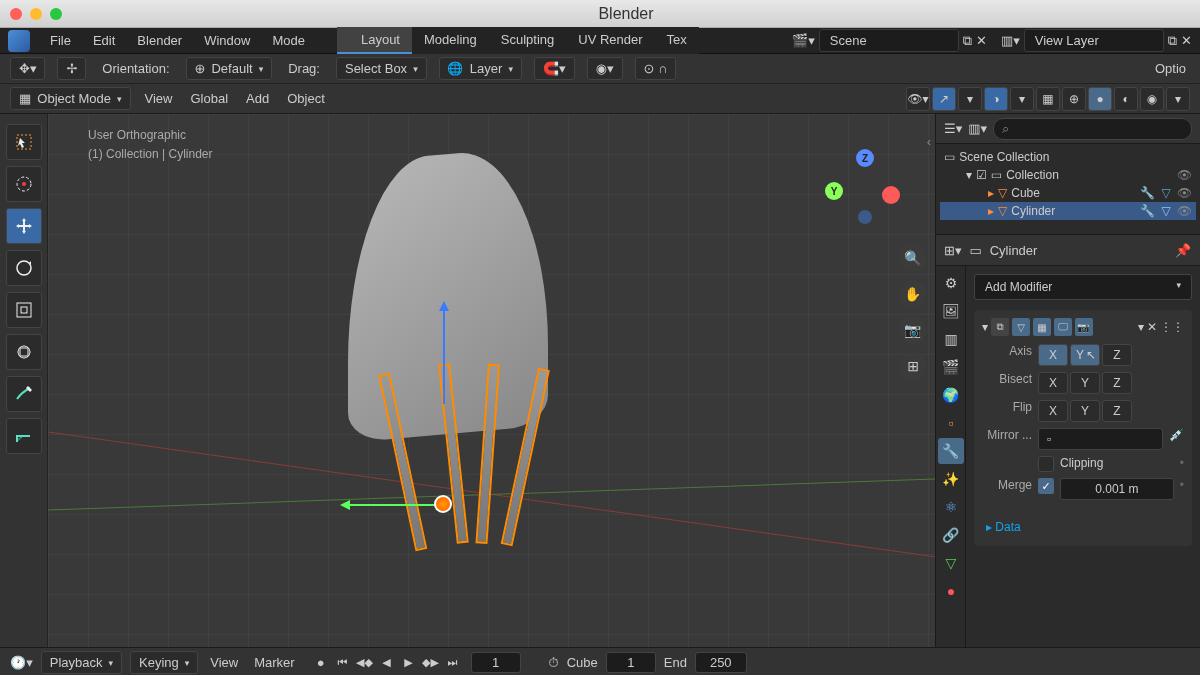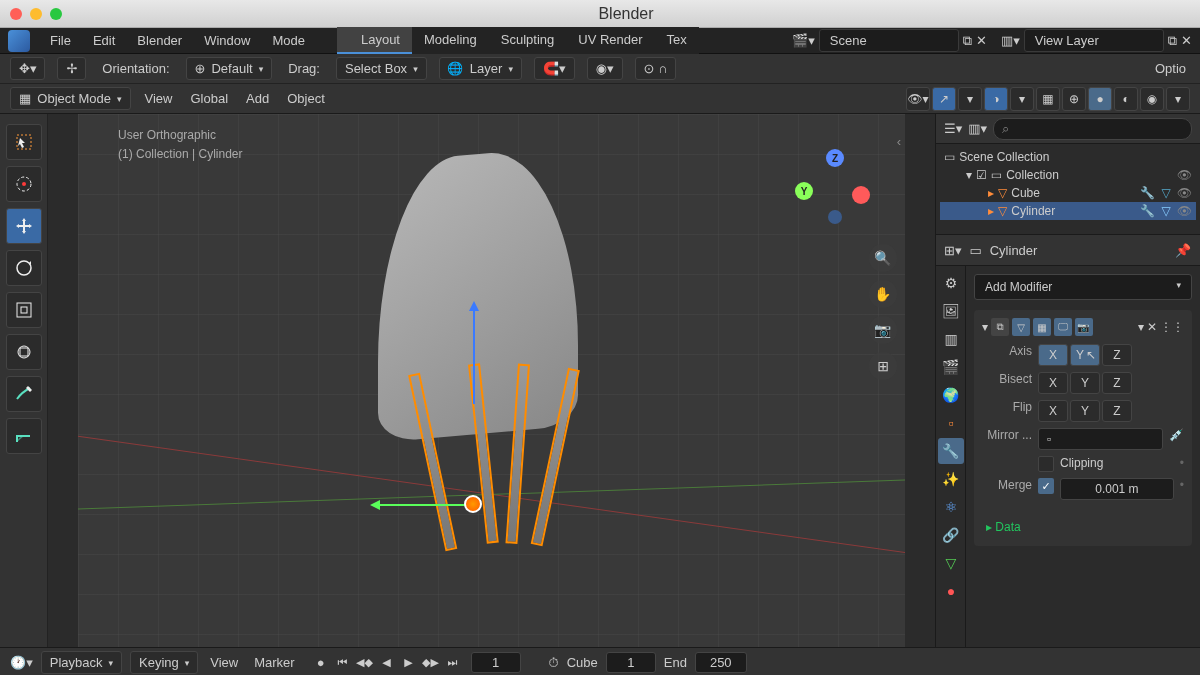--- a/index.html
+++ b/index.html
@@ -32,21 +32,21 @@
 .chev { font-size: 9px; }
 
 
 .toolbar2 { height: 30px; background: #333; display: flex; align-items: center; padding: 0 10px; gap: 10px; border-bottom: 1px solid #1a1a1a; }
 .icon-row { display: flex; gap: 2px; margin-left: auto; }
 .icon-btn { width: 24px; height: 24px; background: #2b2b2b; border: 1px solid #444; border-radius: 3px; display: flex; align-items: center; justify-content: center; font-size: 12px; }
 .icon-btn.active { background: #4a6a8a; }
 .icon-btn.blue { background: #3a6aa5; }
 
 
-.main { display: flex; height: 533px; gap: 30px; }
+.main { display: flex; height: 533px; }
 .left-tools { width: 48px; background: #333; padding: 10px 6px; display: flex; flex-direction: column; gap: 6px; border-right: 1px solid #222; }
 .ltool { width: 36px; height: 36px; background: #2b2b2b; border: 1px solid #444; border-radius: 3px; display: flex; align-items: center; justify-content: center; }
 .ltool.active { background: #3a6aa5; }
 .ltool svg { width: 20px; height: 20px; }
 
 .viewport { flex: 1; background: #393939; position: relative; overflow: hidden; }
 .vp-text { position: absolute; top: 12px; left: 40px; font-size: 12px; color: #aaa; line-height: 1.6; }
 .grid-bg { position: absolute; inset: 0; background-image: linear-gradient(rgba(80,80,80,0.3) 1px, transparent 1px), linear-gradient(90deg, rgba(80,80,80,0.3) 1px, transparent 1px); background-size: 40px 40px; }
 .axis-x { position: absolute; height: 1px; background: #8b3a3a; width: 200%; left: -50%; top: 380px; transform: rotate(8deg); }
 .axis-y { position: absolute; height: 1px; background: #4a7a3a; width: 200%; left: -50%; top: 380px; transform: rotate(-2deg); }
@@ -97,21 +97,21 @@
 .mod-hdr { display: flex; gap: 3px; margin-bottom: 8px; align-items: center; }
 .mod-hdr .mi { width: 18px; height: 18px; background: #444; border-radius: 2px; display: flex; align-items: center; justify-content: center; font-size: 10px; }
 .mod-hdr .mi.on { background: #4a6a8a; }
 .prop-row { display: flex; gap: 6px; margin-bottom: 6px; }
 .prop-label { width: 50px; text-align: right; color: #aaa; }
 .axis-btns { display: flex; gap: 2px; }
 .axis-btn { width: 30px; height: 22px; background: #2b2b2b; border: 1px solid #444; border-radius: 3px; display: flex; align-items: center; justify-content: center; }
 .axis-btn.active { background: #4a6a8a; }
 .field { background: #1c1c1c; border: 1px solid #444; border-radius: 3px; padding: 3px 8px; flex: 1; }
 .check { width: 16px; height: 16px; background: #4a6a8a; border-radius: 2px; display: flex; align-items: center; justify-content: center; color: #fff; font-size: 11px; }
-.data-exp { color: #22c55e; padding: 4px; margin-top: 16px; }
+.data-exp { color: #0ea5e9; padding: 4px; margin-top: 16px; }
 
 
 .timeline { height: 30px; background: #333; display: flex; align-items: center; padding: 0 10px; gap: 8px; border-top: 1px solid #1a1a1a; }
 .play-btns { display: flex; gap: 2px; }
 .pb { width: 20px; height: 20px; display: flex; align-items: center; justify-content: center; font-size: 11px; }
 .frame-field { background: #1c1c1c; border: 1px solid #444; padding: 2px 14px; border-radius: 3px; min-width: 50px; text-align: center; }
 </style>
 </head>
 <body>
 

